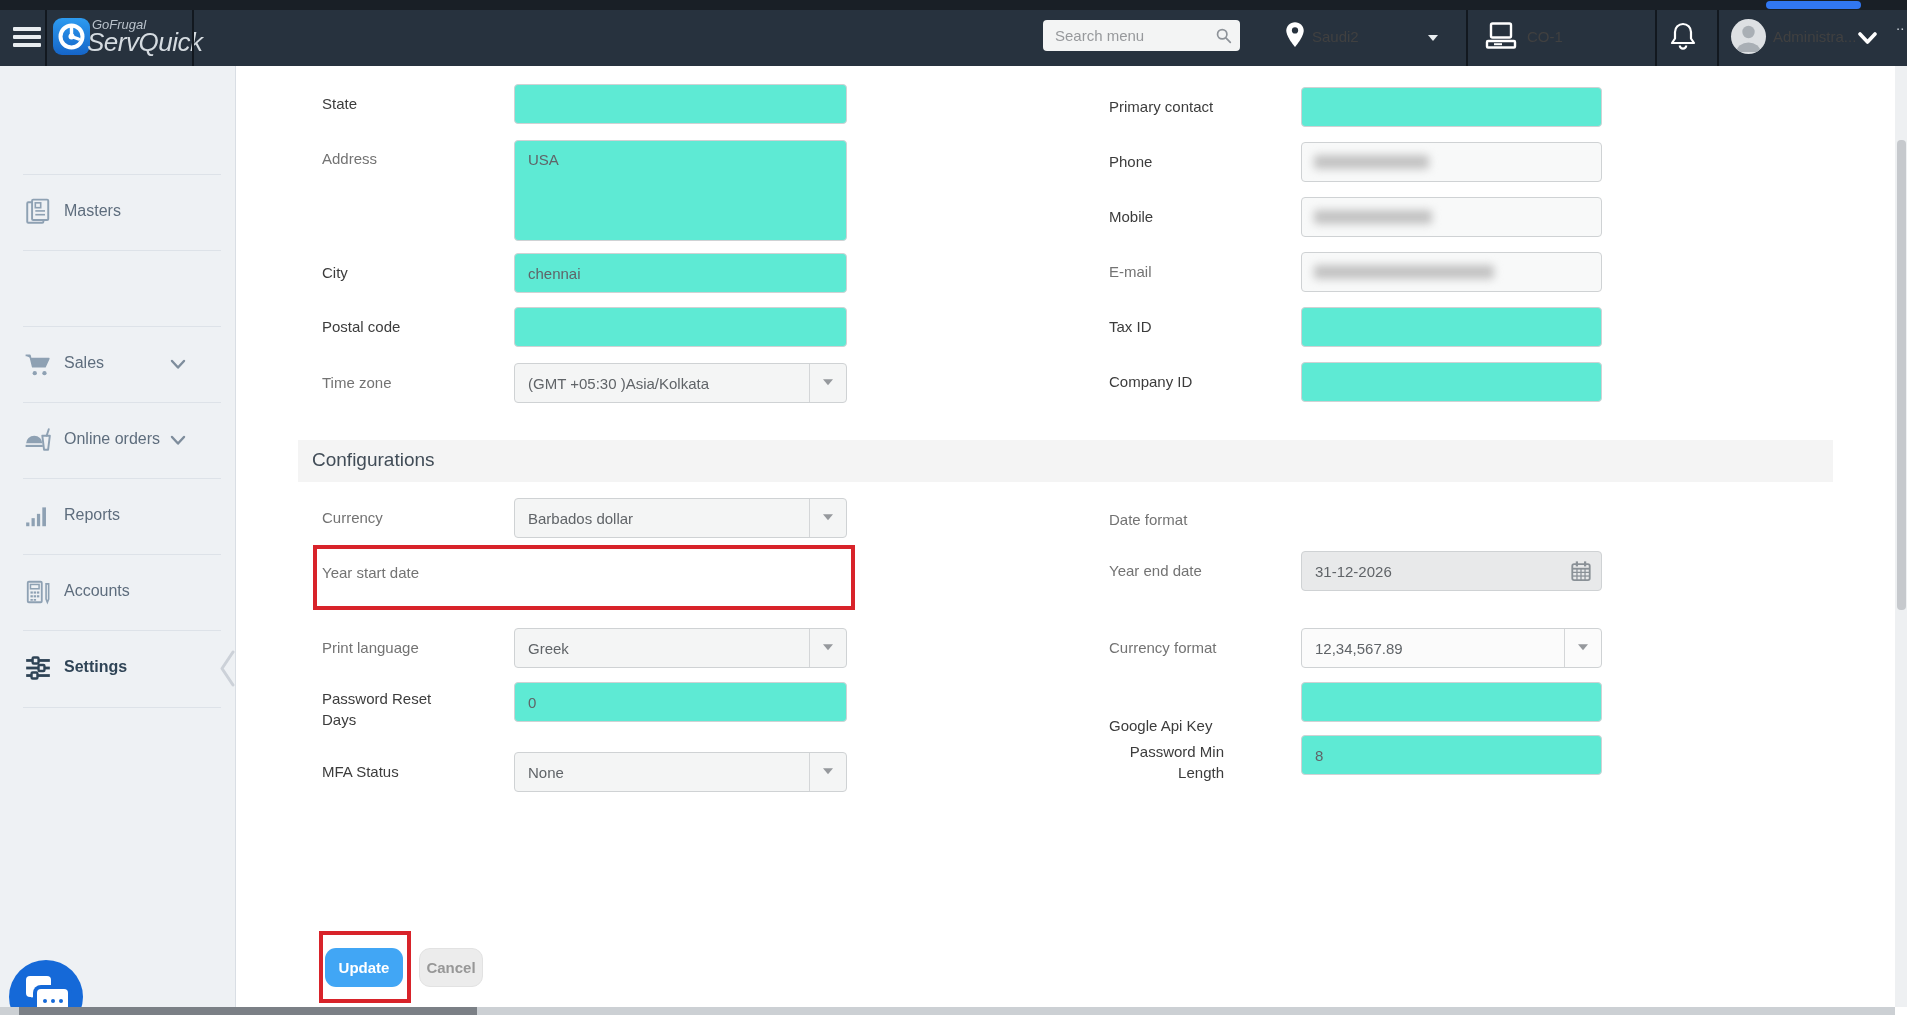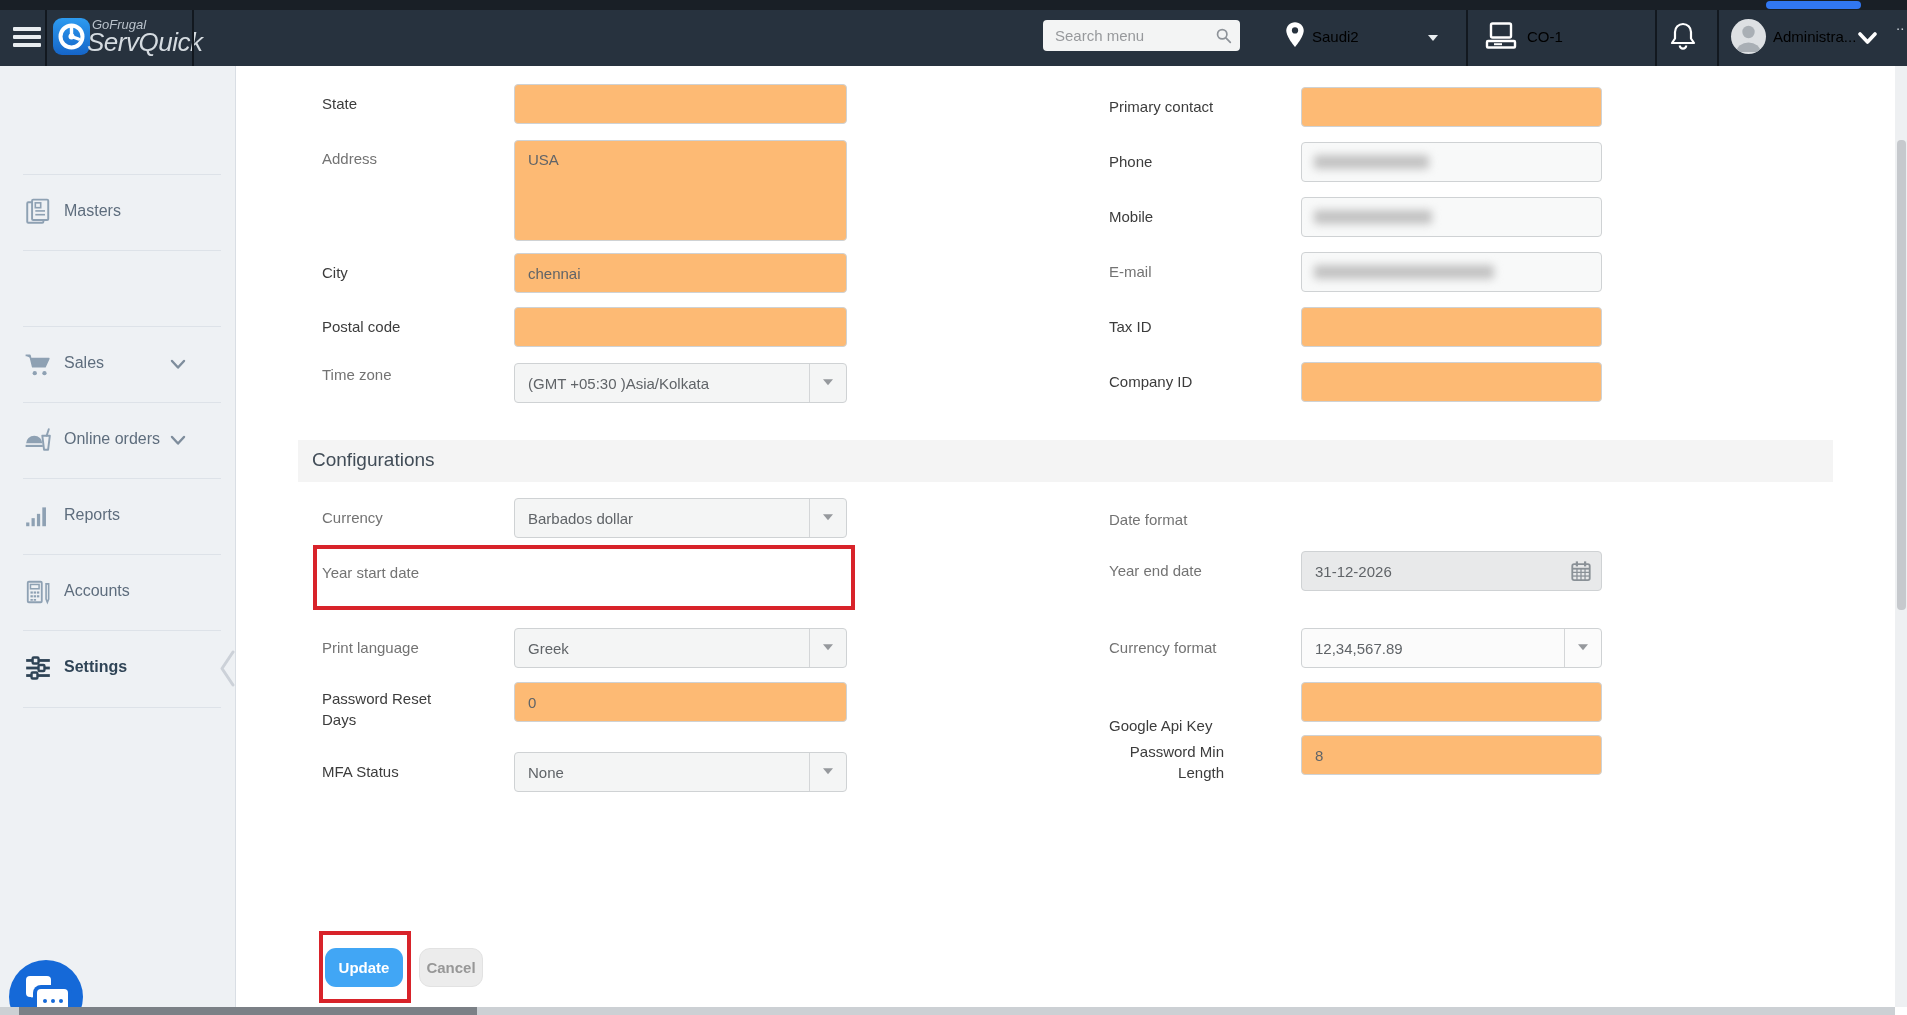--- a/index.html
+++ b/index.html
@@ -20,41 +20,41 @@
   .brand-top { position:absolute; left:92px; top:17px; font-size:13px; font-style:italic; color:#b9c2cb; }
   .brand-name { position:absolute; left:87px; top:27px; font-size:26px; font-style:italic; color:#d5dbe0; letter-spacing:-0.5px; }
 
   .search-box { position:absolute; left:1043px; top:20px; width:197px; height:31px; background:#f3f4f4;
     border-radius:4px; }
   .search-box input { position:absolute; left:0; top:0; width:100%; height:100%; background:transparent; border:none;
     outline:none; padding:0 34px 0 12px; font-size:15px; color:#555; font-family:inherit; }
   .search-box input::placeholder { color:#97999c; }
   .search-ic { position:absolute; right:8px; top:7px; }
 
-  .htext { position:absolute; font-size:15px; color:#000000; }
+  .htext { position:absolute; font-size:15px; color:#404040; }
   .caret-w { position:absolute; width:0; height:0; border-left:5px solid transparent; border-right:5px solid transparent; border-top:6px solid #e9edf0; }
   .avatar { position:absolute; left:1731px; top:19px; width:35px; height:35px; border-radius:50%; background:#dde0e3; overflow:hidden; }
 
   
   .sidebar { position:absolute; left:0; top:66px; width:236px; height:941px; background:#eef1f4; border-right:1px solid #d9dee4; }
   .side-item { position:absolute; left:0; width:236px; height:44px; cursor:pointer; }
   .side-item .lblx { position:absolute; left:64px; top:12px; font-size:16px; color:#5e6d7d; }
   .side-item.active .lblx { color:#2f4456; font-weight:bold; }
   .side-ic { position:absolute; left:24px; top:8px; width:28px; height:28px; }
   .side-div { position:absolute; left:23px; width:198px; height:1px; background:#dde2e8; }
   .side-chev { position:absolute; left:170px; top:17px; }
   .collapse-chev { position:absolute; left:219px; top:650px; }
 
   
   .main { position:absolute; left:236px; top:66px; width:1659px; height:941px; background:#ffffff; border-radius:0 0 0 8px; }
 
   .lbl { position:absolute; width:178px; font-size:15px; color:#3c3c3c; line-height:21px; }
   .lbl.b { font-weight:normal; color:#737373; }
 
-  .inp { position:absolute; height:40px; background:#fdba74; border:1px solid #cfd2d4; border-radius:4px;
+  .inp { position:absolute; height:40px; background:#5eead4; border:1px solid #cfd2d4; border-radius:4px;
     font-size:15px; color:#606468; padding:0 13px; font-family:inherit; outline:none; }
   textarea.inp { padding:9px 13px; resize:none; line-height:20px; }
 
   .fld { position:absolute; height:40px; }
   .fld .bg { position:absolute; inset:0; background:#f8f9f9; border:1px solid #cfd2d4; border-radius:4px; }
   .fld .redact { position:absolute; left:13px; top:13px; height:14px; border-radius:3px; background:#c2c2c2; filter:blur(4px); }
 
   .sel { position:absolute; height:40px; background:#f4f5f5; border:1px solid #cfd2d4; border-radius:4px;
     display:flex; align-items:center; padding:0 50px 0 13px; font-size:15px; color:#606468; cursor:pointer; }
   .sel .cz { position:absolute; right:0; top:0; height:100%; width:37px; border-left:1px solid #d4d6d8; }
@@ -275,21 +275,21 @@
 
   <div class="lbl b" style="left:322px;top:148px;">Address</div>
   <textarea class="inp" style="left: 514px; top: 140px; width: 333px; height: 101px;">USA</textarea>
 
   <div class="lbl" style="left:322px;top:262px;">City</div>
   <input class="inp" style="left: 514px; top: 253px; width: 333px;" value="chennai">
 
   <div class="lbl" style="left:322px;top:316px;">Postal code</div>
   <input class="inp" style="left: 514px; top: 307px; width: 333px;" value="">
 
-  <div class="lbl b" style="left:322px;top:364px;">Time zone</div>
+  <div class="lbl b" style="left:322px;top:372px;">Time zone</div>
   <div class="sel" style="left:514px;top:363px;width:333px;">
     <span>(GMT +05:30 )Asia/Kolkata</span>
     <span class="cz"></span>
   </div>
 
   <div class="lbl" style="left:1109px;top:96px;">Primary contact</div>
   <input class="inp" style="left: 1301px; top: 87px; width: 301px;" value="">
 
   <div class="lbl" style="left:1109px;top:151px;">Phone</div>
   <div class="fld" style="left:1301px;top:142px;width:301px;">

